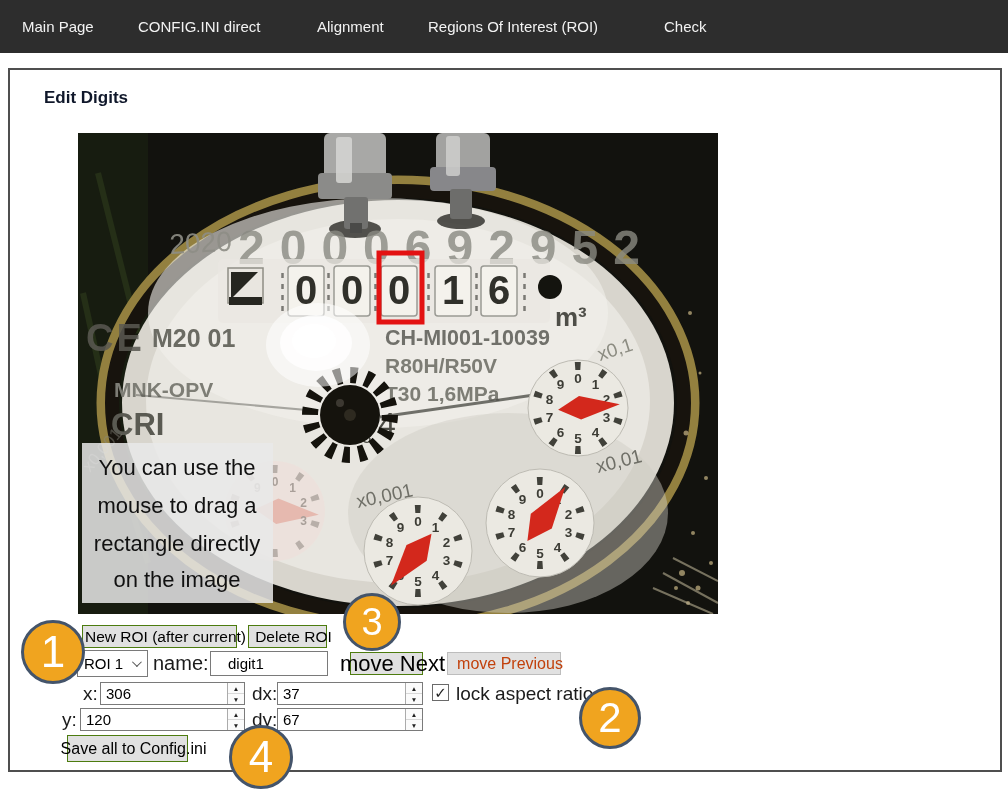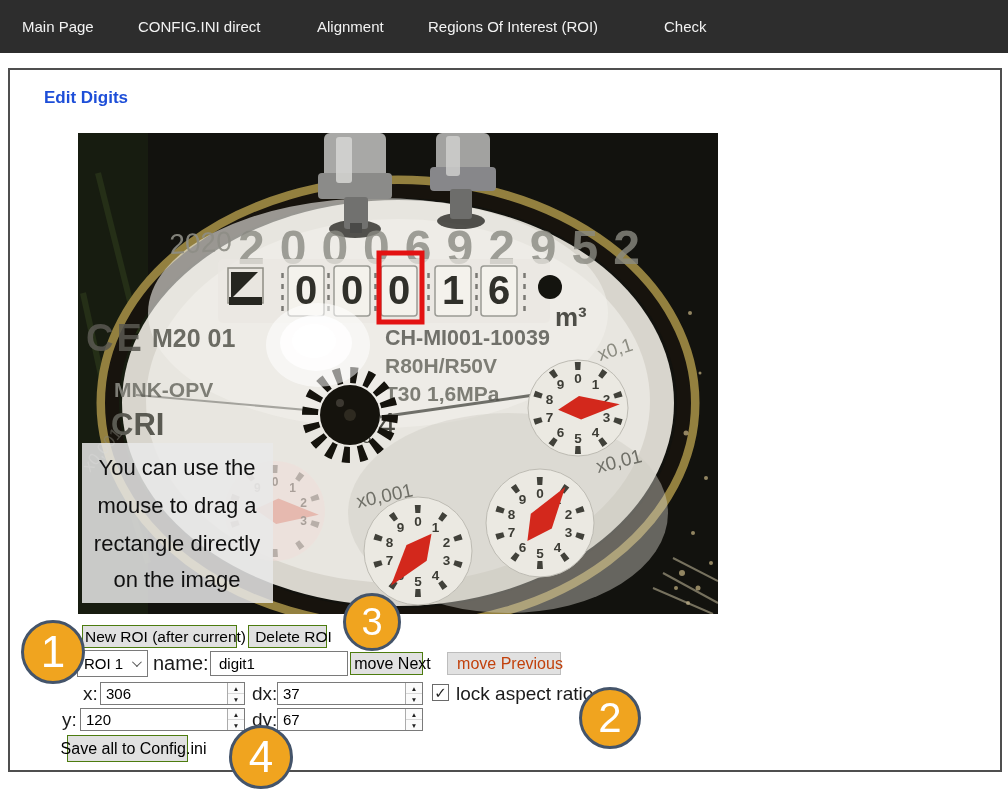--- a/index.html
+++ b/index.html
@@ -10,42 +10,42 @@
   
   .nav { position:absolute; left:0; top:0; width:1008px; height:53px; background:#2D2D2D; }
   .nav span { position:absolute; top:0; height:53px; line-height:53px;
     color:#F2F2F2; font-size:15px; cursor:pointer; white-space:nowrap; }
   .nav-1 { left:22px; }  .nav-2 { left:138px; } .nav-3 { left:317px; }
   .nav-4 { left:428px; } .nav-5 { left:664px; }
 
   
   .content-box { position:absolute; left:8px; top:68px; width:994px; height:704px;
     border:2px solid #4F4F4F; background:#fff; }
-  .page-title { position:absolute; left:34px; top:18px; font-size:17px; font-weight:bold; color:#1d4ed8; }
+  .page-title { position:absolute; left:34px; top:18px; font-size:17px; font-weight:bold; color:#0f172a; }
 
   .photo { position:absolute; left:68px; top:63px; width:640px; height:481px;
     background:#12120E; overflow:hidden; cursor:crosshair; }
   svg { display:block; font-family:"Liberation Sans","DejaVu Sans",sans-serif; }
 
   
   .btn { position:absolute; background:#E1E1E1; border:1px solid #4d7c0f; color:#000;
     font-size:15.5px; display:flex; align-items:center; justify-content:center;
     white-space:nowrap; cursor:pointer;padding-left:12px; }
   .btn.disabled { color:#c2410c; border-color:#BDBDBD; cursor:default; }
 
   .lbl { position:absolute; font-size:19px; color:#1B1B1B; line-height:23px; white-space:nowrap; }
 
   .sel { position:absolute; left:67px; top:580px; width:71px; height:27px; background:#fff;
     border:1px solid #7A7A7A; display:flex; align-items:center; font-size:15px; padding-left:6px;
     cursor:pointer; }
   .sel .chev { margin-left:auto; margin-right:8px; width:7px; height:7px;
     border:solid #555; border-width:0 1.5px 1.5px 0; transform:rotate(45deg) translateY(-2px); }
 
-  .txtinput { position:absolute; left:200px; top:581px; width:138px; height:25px;
-    border:1px solid #7A7A7A; font-size:15px; padding-left:8px;
+  .txtinput { position:absolute; left:200px; top:581px; width:118px; height:25px;
+    border:1px solid #7A7A7A; font-size:15px; padding-left:17px;
     font-family:"Liberation Sans","DejaVu Sans",sans-serif; }
 
   .numfield { position:absolute; height:23px; background:#fff; border:1px solid #7A7A7A;
     display:flex; }
   .numfield .val { flex:1; font-size:15px; line-height:21px; padding-left:5px; }
   .spinner { width:17px; border-left:1px solid #ABABAB; display:flex; flex-direction:column; }
   .spin { flex:1; display:flex; align-items:center; justify-content:center;
     font-size:6.5px; color:#222; background:#FBFBFB; cursor:pointer; }
   .spin.up { border-bottom:1px solid #D8D8D8; }
 
@@ -277,21 +277,21 @@
 
   <div class="btn" style="left:72px; top:555px; width:155px; height:23px;">New ROI (after current)</div>
   <div class="btn" style="left:238px; top:555px; width:79px; height:23px;">Delete ROI</div>
 
   <div class="sel">
     <span>ROI 1</span>
     <span class="chev"></span>
   </div>
   <div class="lbl" style="left:143px; top:582px; font-size:20px;">name:</div>
   <input class="txtinput" type="text" value="digit1" style="">
-  <div class="btn" style="left:340px; top:582px; width:73px; height:23px; font-size:16px;">move Next</div>
+  <div class="btn" style="left:340px; top:582px; width:73px; height:23px; font-size:22px;">move Next</div>
   <div class="btn disabled" style="left:437px; top:582px; width:114px; height:23px; font-size:16px;">move Previous</div>
 
   <div class="lbl" style="left:73px; top:612px;">x:</div>
   <div class="numfield" style="left:90px; top:612px; width:145px;">
     <span class="val">306</span>
     <span class="spinner">
       <span class="spin up">▲</span>
       <span class="spin">▼</span>
     </span>
   </div>

